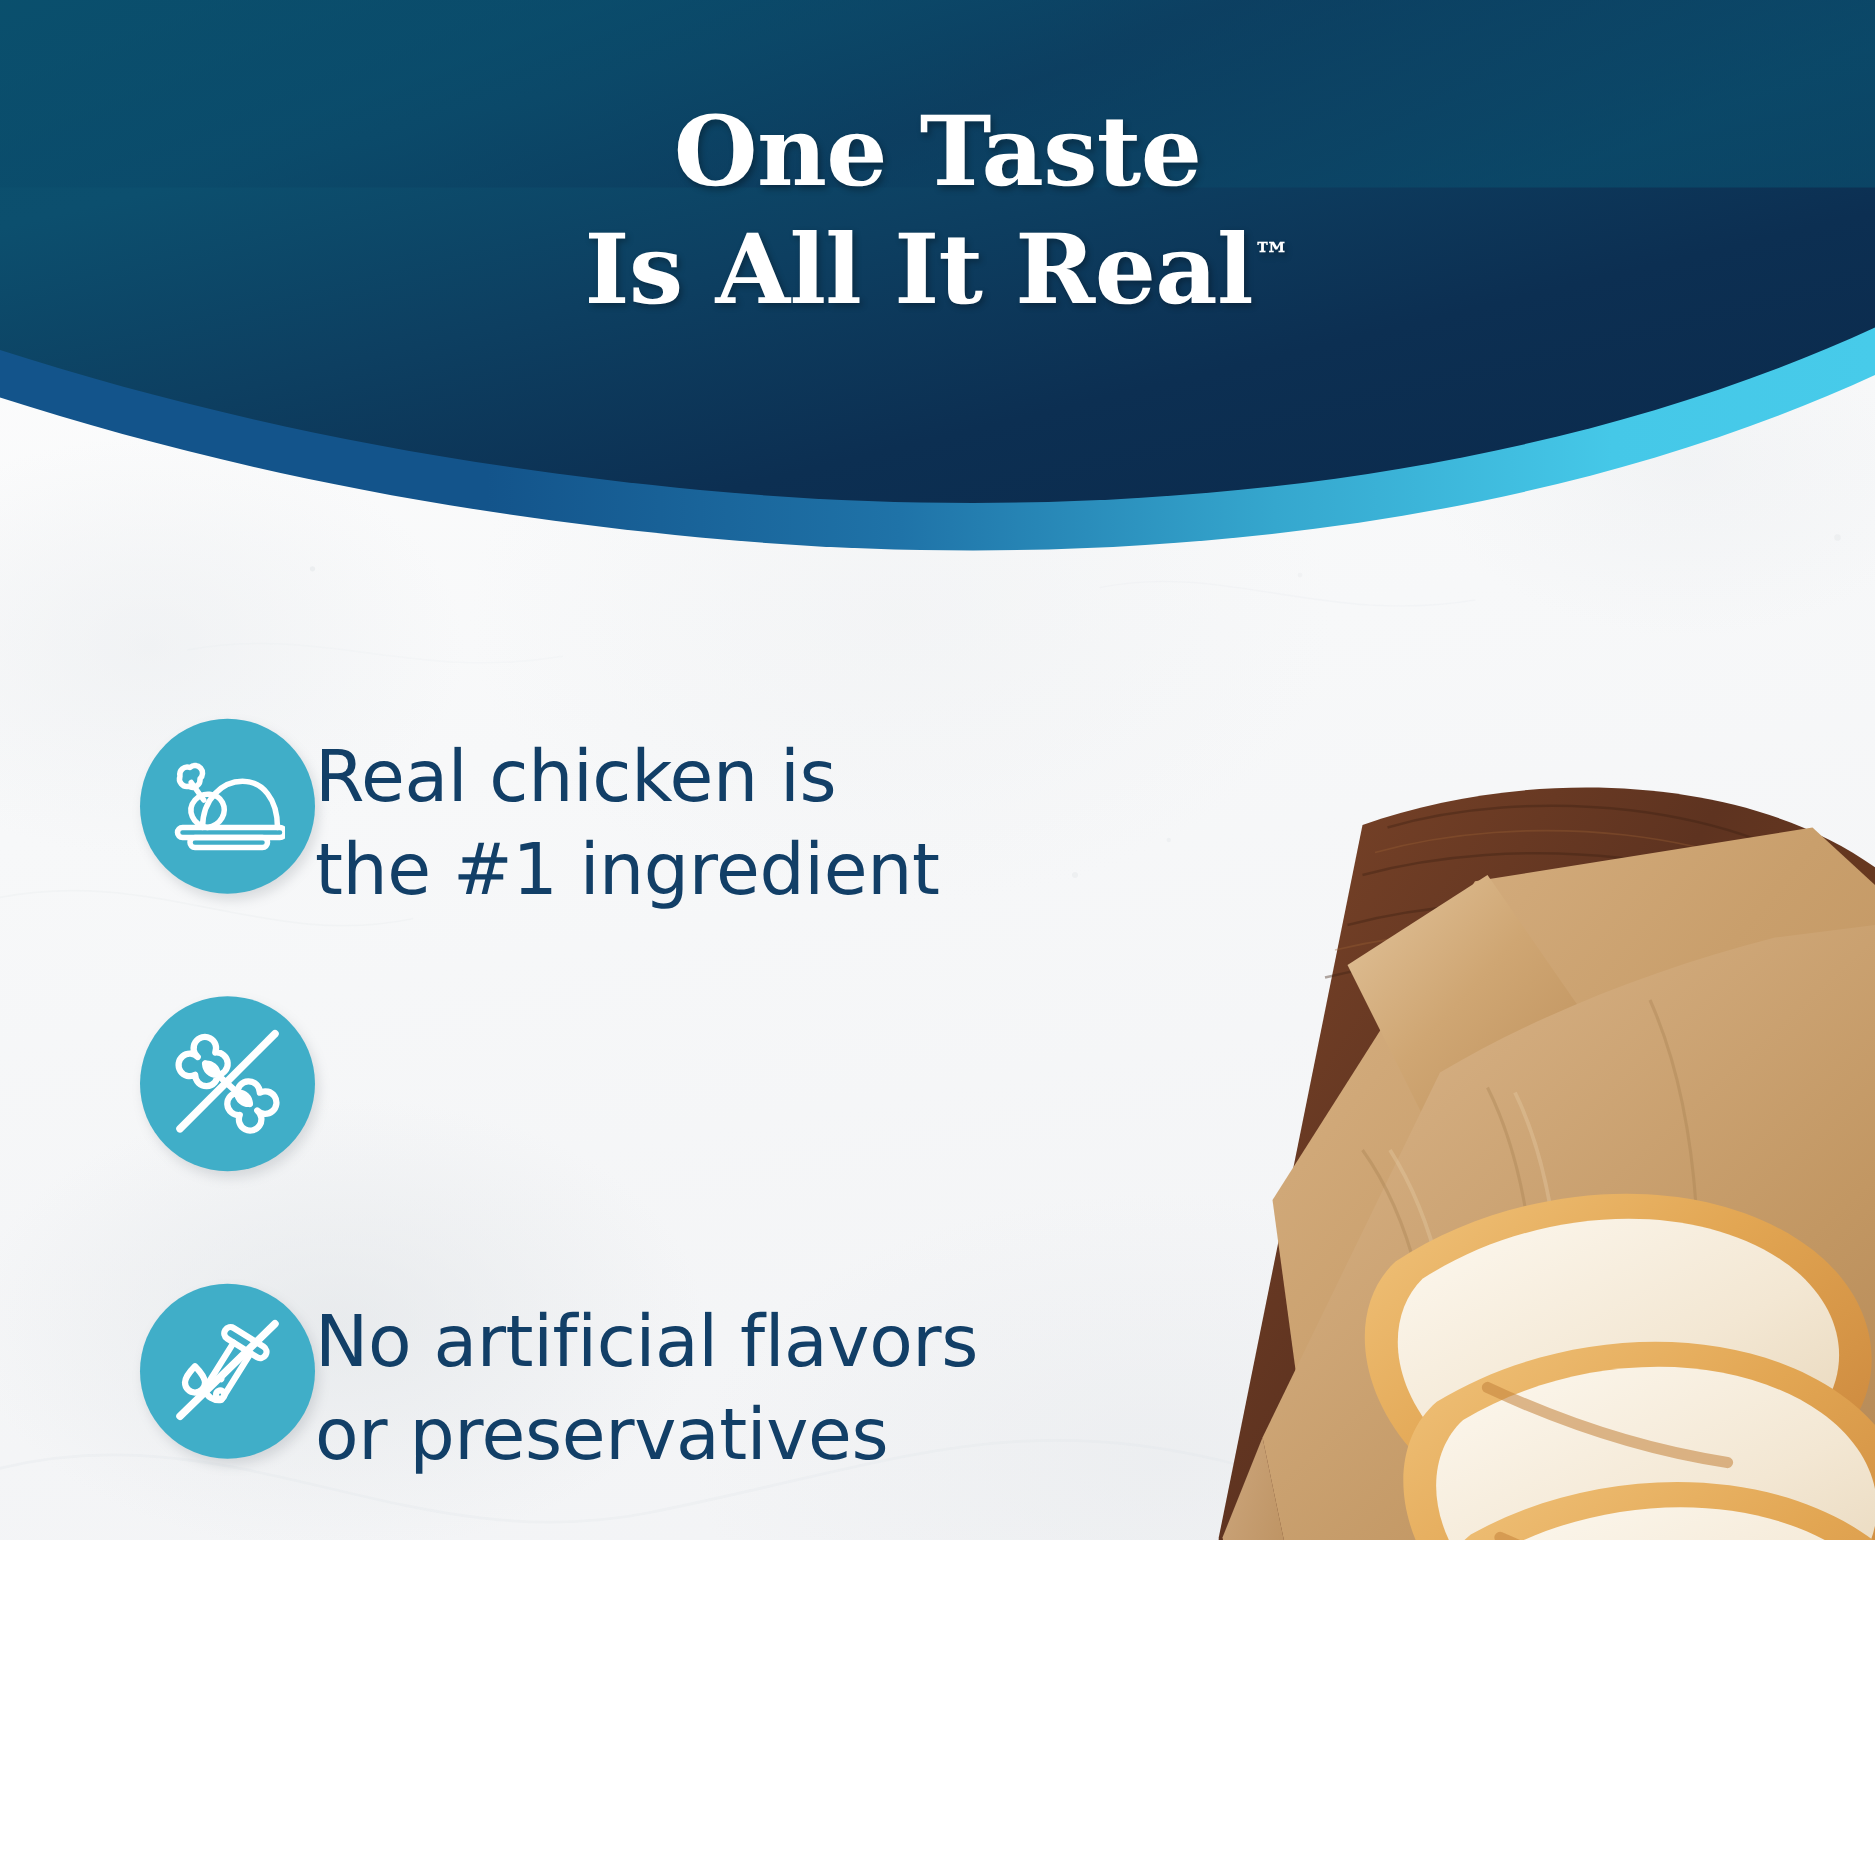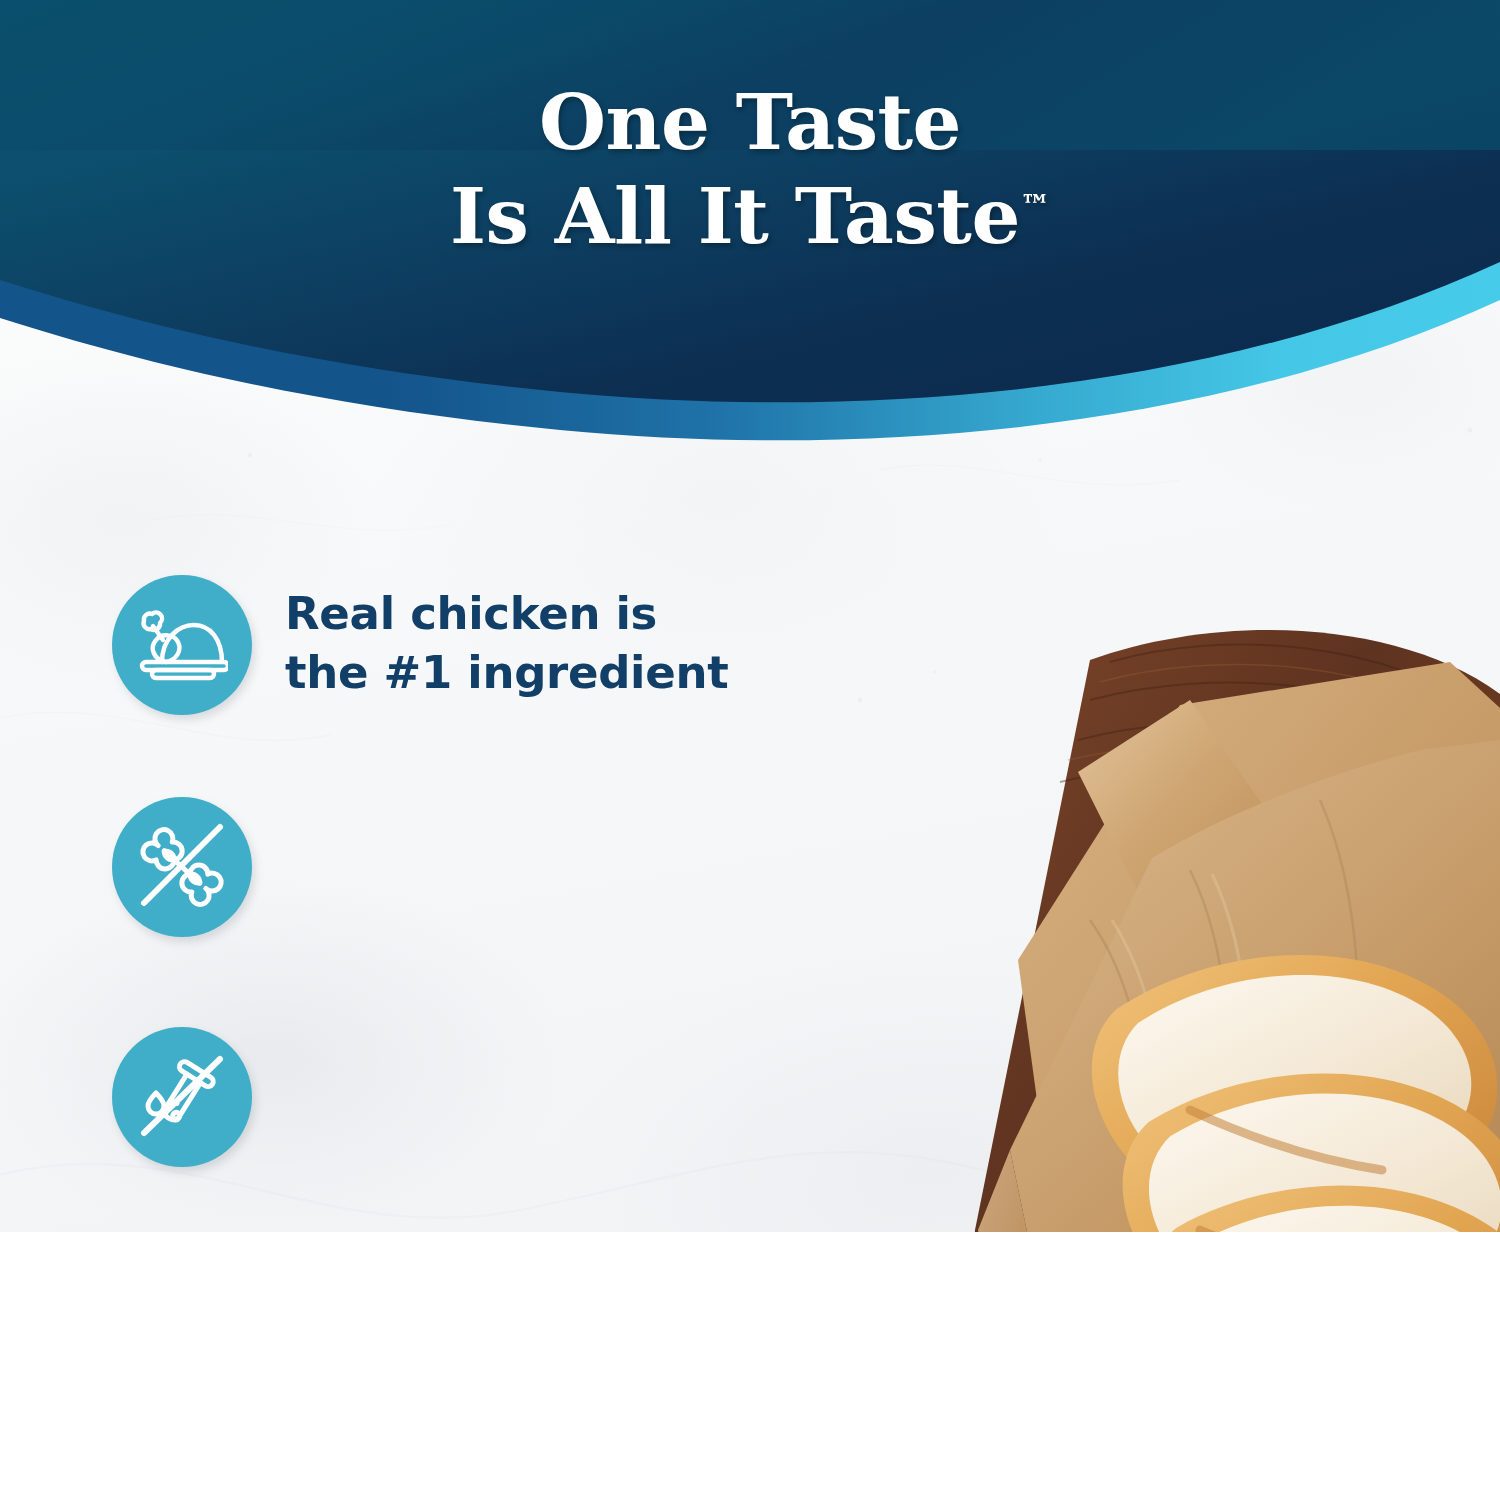--- a/index.html
+++ b/index.html
@@ -92,25 +92,24 @@
     border-radius: 50%;
     background: #40aec8;
     box-shadow: 3px 5px 9px rgba(110,120,128,0.22);
     display: flex;
     align-items: center;
     justify-content: center;
   }
   .icon-circle svg { display:block; }
 
   .benefit-text {
-    margin-left: 33px;
     color: #123f67;
     font-family: "DejaVu Sans", "Liberation Sans", sans-serif;
-    font-weight: bold;
-    font-size: 45px;
+    font-weight: normal;
+    font-size: 57px;
     line-height: 1.30;
     letter-spacing: -0.3px;
     padding-top: 10px;
     white-space: pre-line;
   }
   .benefit-2 .benefit-text { padding-top: 2px; }
   .benefit-3 .benefit-text { padding-top: 10px; }
 
   
   .photo {
@@ -180,21 +179,21 @@
 
       <path d="M0,0 H1500 V300 C1240,420 900,462 560,430 C330,408 150,366 0,318 Z" fill="url(#gBandLower)"></path>
 
       <path d="M0,0 H1500 V262 C1240,382 900,424 560,392 C330,370 150,328 0,280 Z" fill="url(#gMain)"></path>
       <path d="M0,0 H1500 V150 C1240,150 900,150 560,150 C330,150 150,150 0,150 Z" fill="url(#gMainTop)" opacity="0.65"></path>
     </svg>
 
     <div class="headline">
       <span>One Taste</span>
       <span class="l2">
-        <span>Is All It Taste</span><span class="tm">™</span>
+        <span>Is All It Real</span><span class="tm">™</span>
       </span>
     </div>
   </div>
 
   <div class="photo">
     <svg width="740" height="910" viewBox="0 0 740 910">
       <defs>
         <linearGradient id="woodG" x1="0" y1="0" x2="1" y2="1">
           <stop offset="0%" stop-color="#7c4529"></stop>
           <stop offset="35%" stop-color="#5e3320"></stop>
@@ -387,17 +386,19 @@
             <path d="M40 26 V70 A12 12 0 0 0 56 70 V26"></path>
             <circle cx="47" cy="56" r="2.6" fill="#ffffff" stroke="none"></circle>
             <circle cx="53" cy="67" r="3.4"></circle>
           </g>
 
           <path d="M22 44 C22 44, 14 52, 14 57 A8 8 0 0 0 30 57 C30 52, 22 44, 22 44 Z"></path>
 
           <path d="M10 84 L86 10" stroke-width="6"></path>
         </svg>
       </div>
+      <div class="benefit-text">No artificial flavors
+or preservatives</div>
     </div>
 
   </div>
 
 </div>
 
 </body></html>

